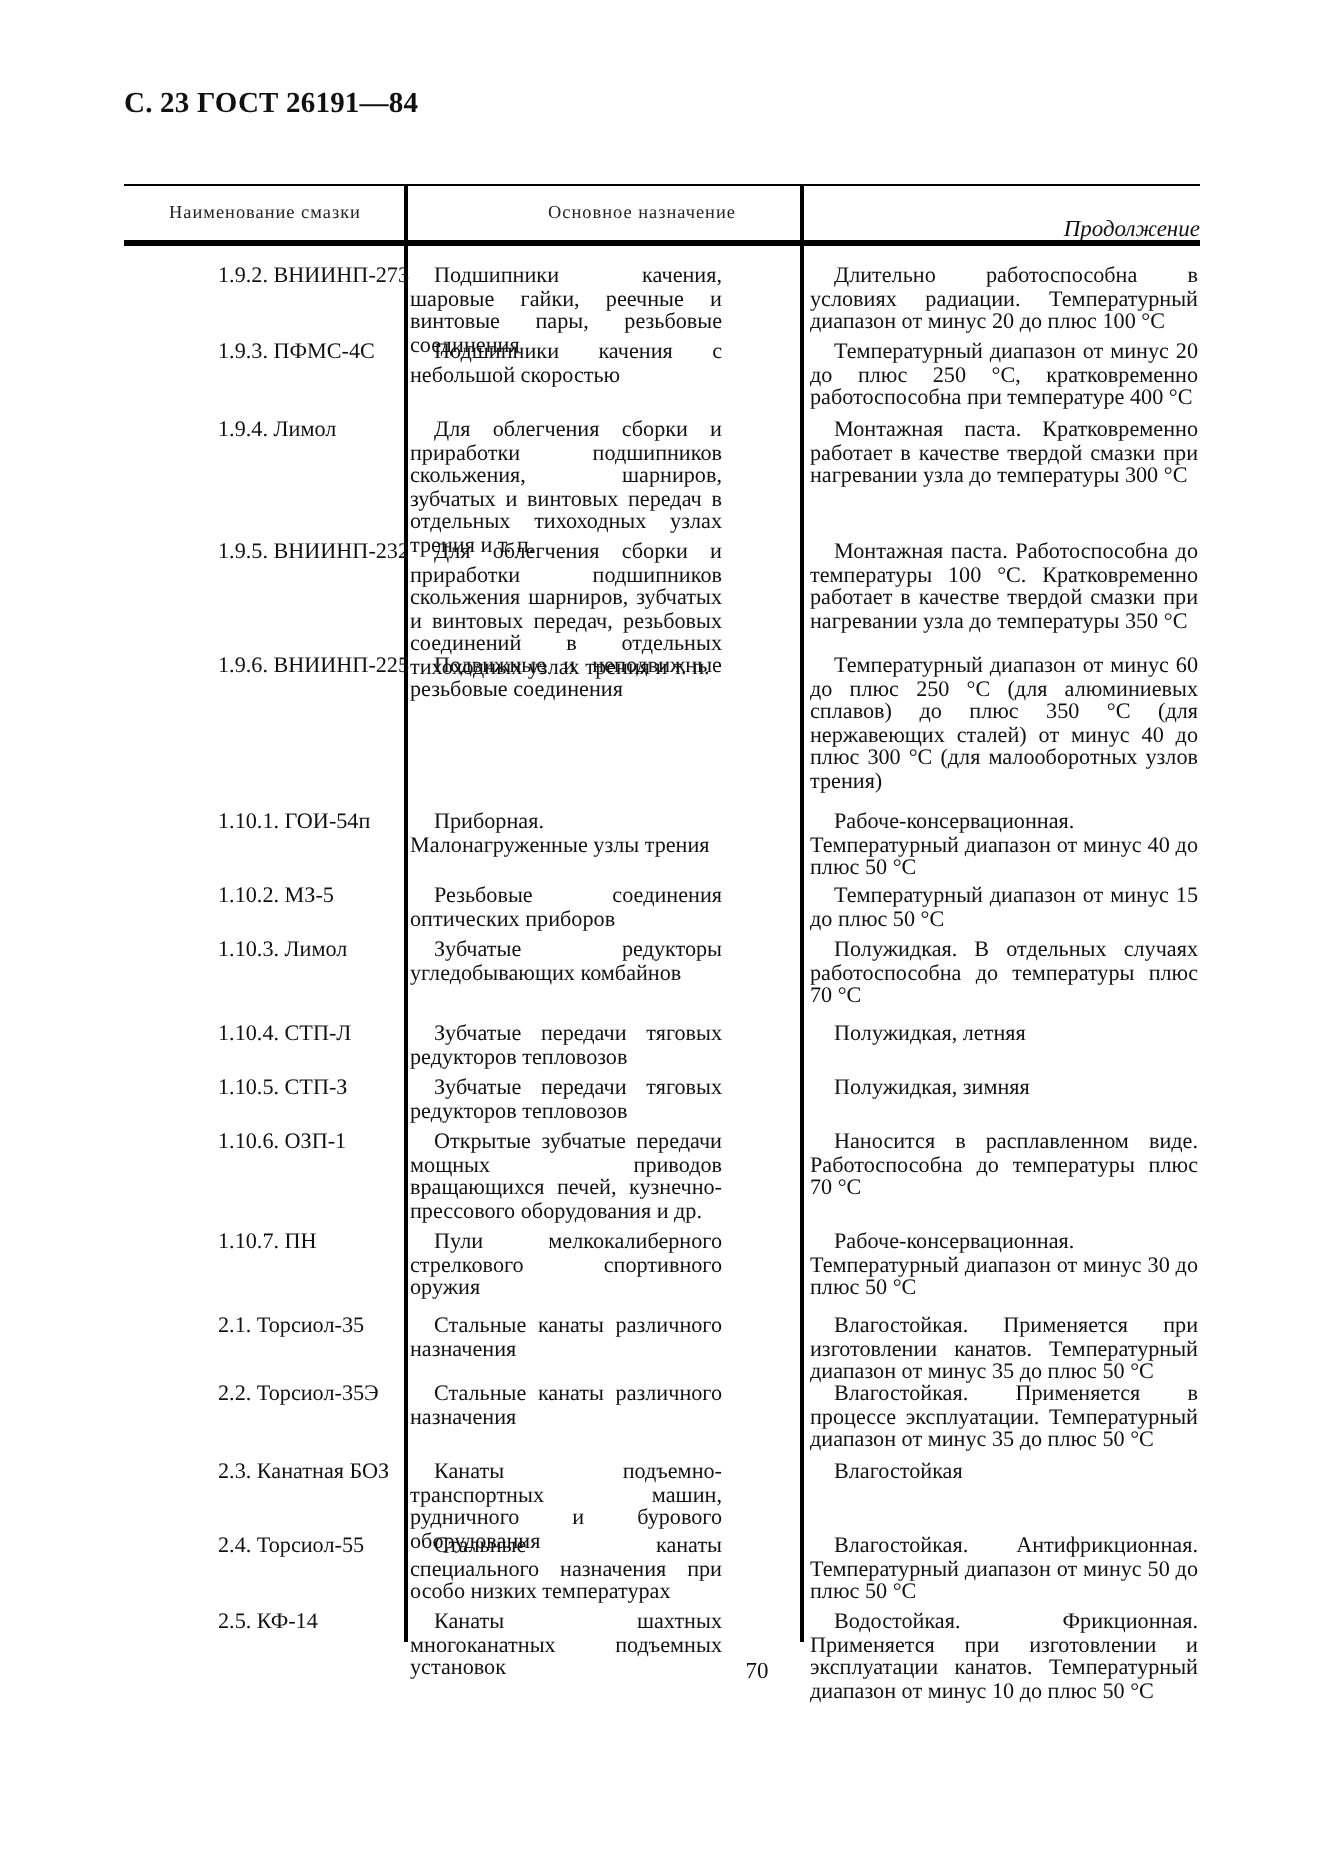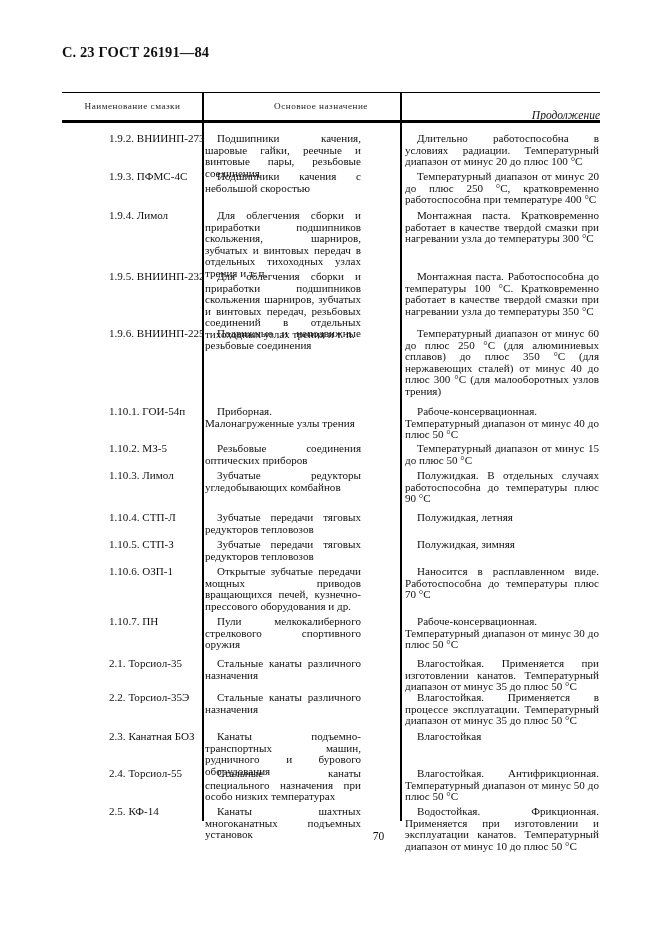--- a/index.html
+++ b/index.html
@@ -89,21 +89,21 @@
       <div class="cell c3">Рабоче-консервационная. Температурный диапазон от минус 40 до плюс 50 °С</div>
     </div>
     <div class="row" style="top:320px">
       <div class="cell c1">1.10.2. МЗ-5</div>
       <div class="cell c2">Резьбовые соединения оптических приборов</div>
       <div class="cell c3">Температурный диапазон от минус 15 до плюс 50 °С</div>
     </div>
     <div class="row" style="top:347px">
       <div class="cell c1">1.10.3. Лимол</div>
       <div class="cell c2">Зубчатые редукторы угледобывающих комбайнов</div>
-      <div class="cell c3">Полужидкая. В отдельных случаях работоспособна до температуры плюс 90 °С</div>
+      <div class="cell c3">Полужидкая. В отдельных случаях работоспособна до температуры плюс 70 °С</div>
     </div>
     <div class="row" style="top:389px">
       <div class="cell c1">1.10.4. СТП-Л</div>
       <div class="cell c2">Зубчатые передачи тяговых редукторов тепловозов</div>
       <div class="cell c3">Полужидкая, летняя</div>
     </div>
     <div class="row" style="top:416px">
       <div class="cell c1">1.10.5. СТП-З</div>
       <div class="cell c2">Зубчатые передачи тяговых редукторов тепловозов</div>
       <div class="cell c3">Полужидкая, зимняя</div>

